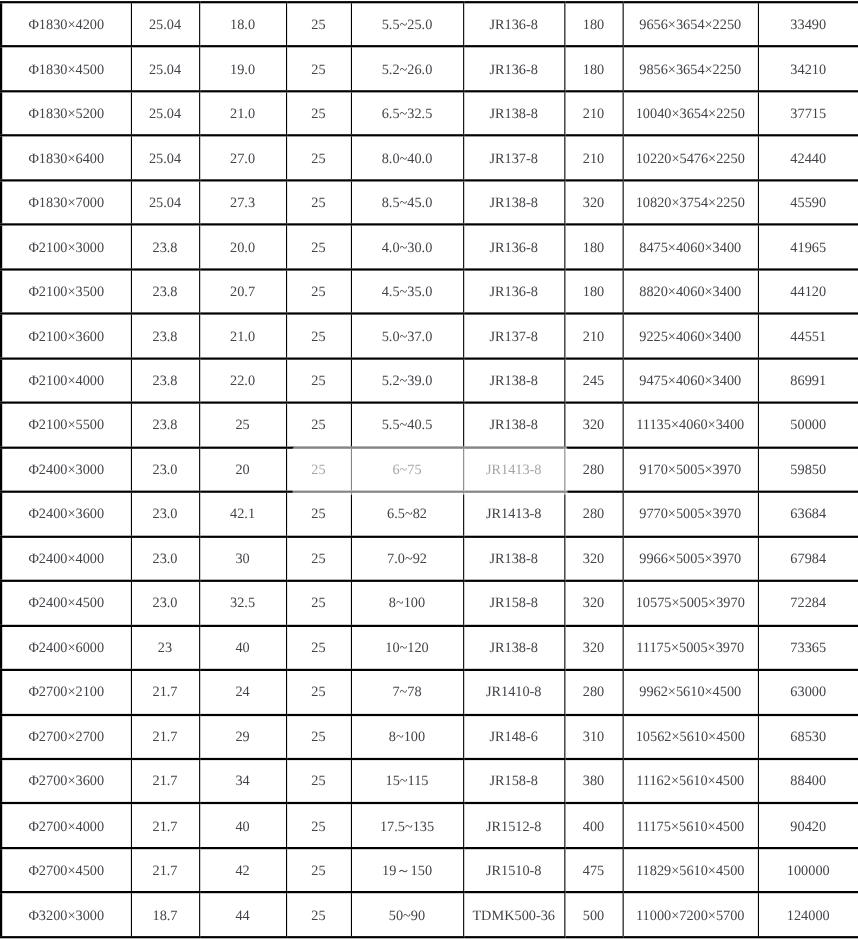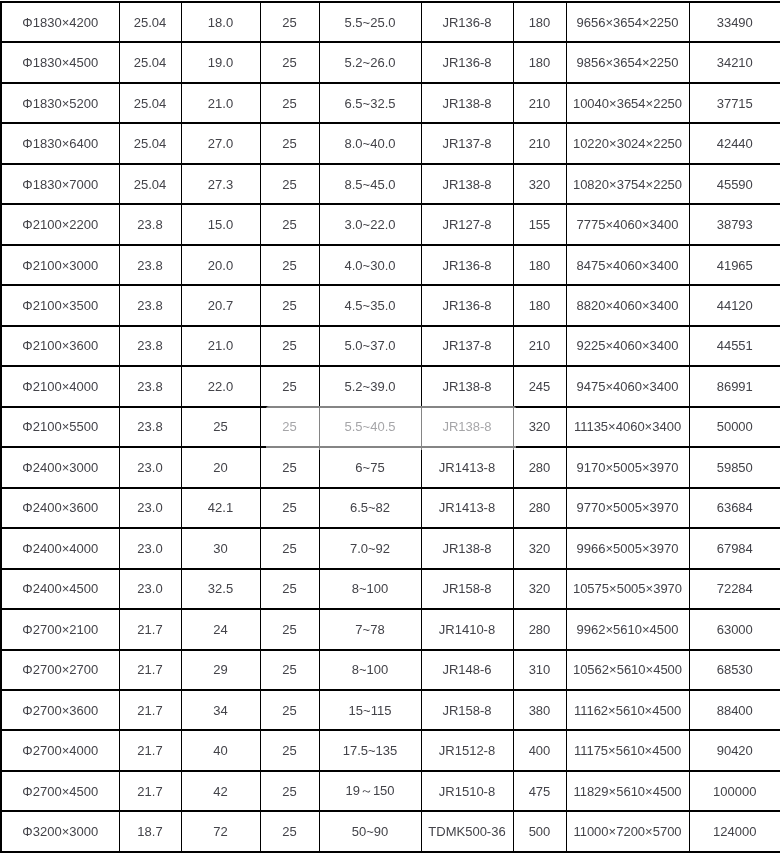--- a/index.html
+++ b/index.html
@@ -31,20 +31,21 @@
     text-align: center;
     vertical-align: middle;
     font-size: 13px;
     color: #434349;
     padding: 0;
     white-space: nowrap;
     overflow: hidden;
   }
   table.spec-table tr {
     height: 34px;
+    font-family: Liberation Serif, serif;
   }
   .watermark {
     position: absolute;
     left: 266px;
     top: 406px;
     width: 250px;
     height: 44px;
     background: rgba(255, 255, 255, 0.52);
     border-radius: 3px;
     pointer-events: none;
@@ -101,44 +102,33 @@
           <td>37715</td>
         </tr>
         <tr>
           <td>Φ1830×6400</td>
           <td>25.04</td>
           <td>27.0</td>
           <td>25</td>
           <td>8.0~40.0</td>
           <td>JR137-8</td>
           <td>210</td>
-          <td>10220×3024×2250</td>
+          <td>10220×5476×2250</td>
           <td>42440</td>
         </tr>
         <tr>
           <td>Φ1830×7000</td>
           <td>25.04</td>
           <td>27.3</td>
           <td>25</td>
           <td>8.5~45.0</td>
           <td>JR138-8</td>
           <td>320</td>
           <td>10820×3754×2250</td>
           <td>45590</td>
-        </tr>
-        <tr>
-          <td>Φ2100×2200</td>
-          <td>23.8</td>
-          <td>15.0</td>
-          <td>25</td>
-          <td>3.0~22.0</td>
-          <td>JR127-8</td>
-          <td>155</td>
-          <td>7775×4060×3400</td>
-          <td>38793</td>
         </tr>
         <tr>
           <td>Φ2100×3000</td>
           <td>23.8</td>
           <td>20.0</td>
           <td>25</td>
           <td>4.0~30.0</td>
           <td>JR136-8</td>
           <td>180</td>
           <td>8475×4060×3400</td>
@@ -226,20 +216,31 @@
           <td>23.0</td>
           <td>32.5</td>
           <td>25</td>
           <td>8~100</td>
           <td>JR158-8</td>
           <td>320</td>
           <td>10575×5005×3970</td>
           <td>72284</td>
         </tr>
         <tr>
+          <td>Φ2400×6000</td>
+          <td>23</td>
+          <td>40</td>
+          <td>25</td>
+          <td>10~120</td>
+          <td>JR138-8</td>
+          <td>320</td>
+          <td>11175×5005×3970</td>
+          <td>73365</td>
+        </tr>
+        <tr>
           <td>Φ2700×2100</td>
           <td>21.7</td>
           <td>24</td>
           <td>25</td>
           <td>7~78</td>
           <td>JR1410-8</td>
           <td>280</td>
           <td>9962×5610×4500</td>
           <td>63000</td>
         </tr>
@@ -283,21 +284,21 @@
           <td>25</td>
           <td>19～150</td>
           <td>JR1510-8</td>
           <td>475</td>
           <td>11829×5610×4500</td>
           <td>100000</td>
         </tr>
         <tr>
           <td>Φ3200×3000</td>
           <td>18.7</td>
-          <td>72</td>
+          <td>44</td>
           <td>25</td>
           <td>50~90</td>
           <td>TDMK500-36</td>
           <td>500</td>
           <td>11000×7200×5700</td>
           <td>124000</td>
         </tr>
       </tbody>
   </table>
   <div class="watermark"></div>

